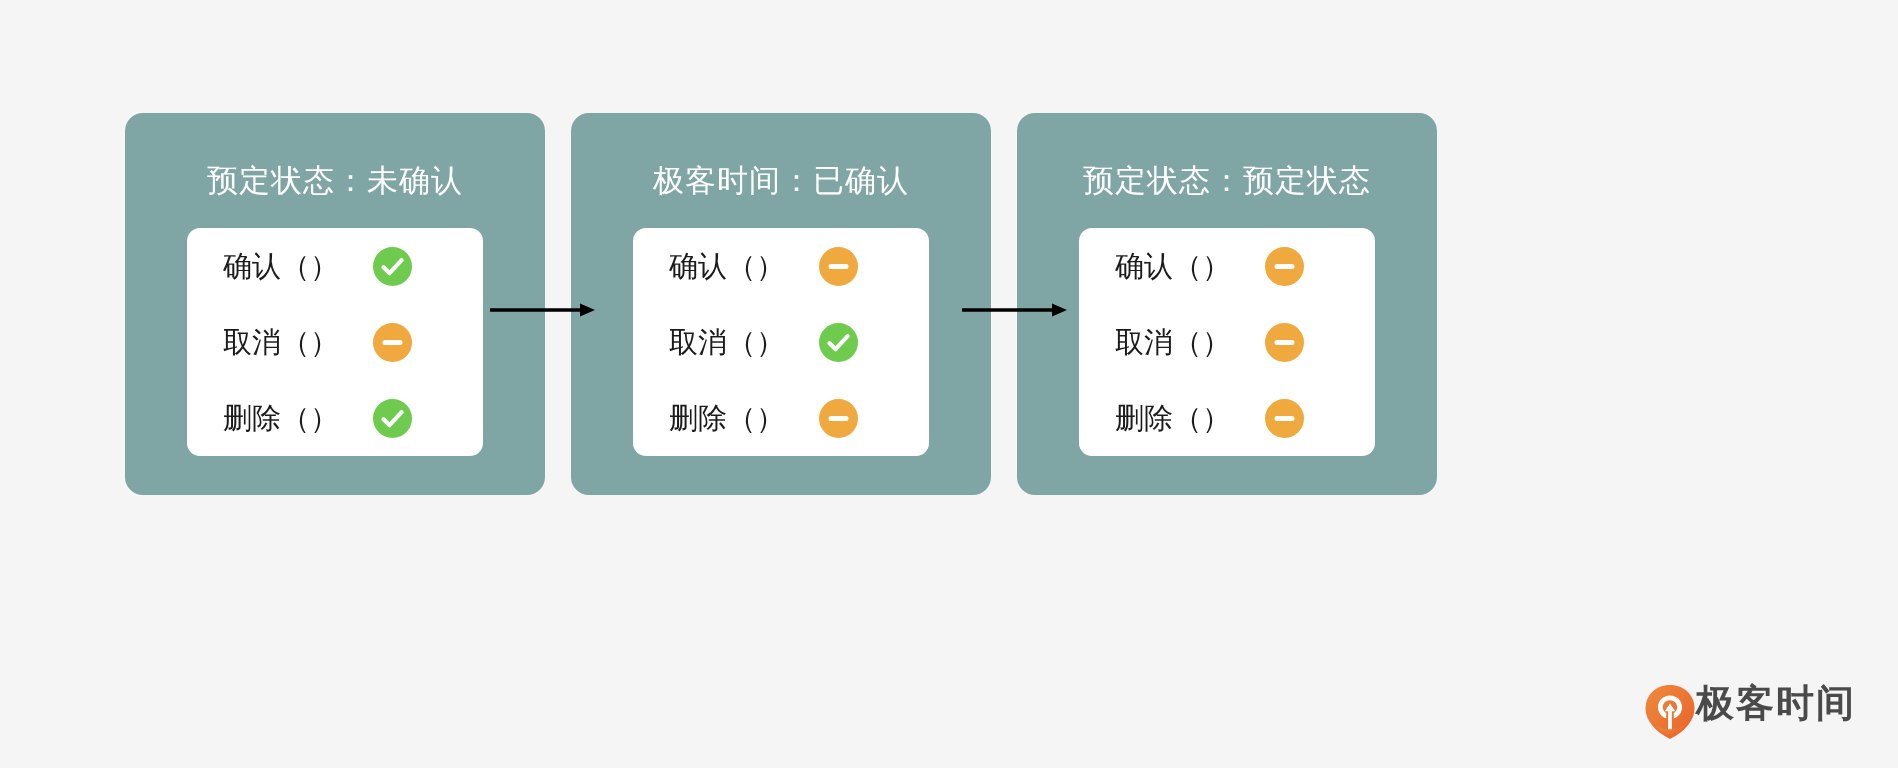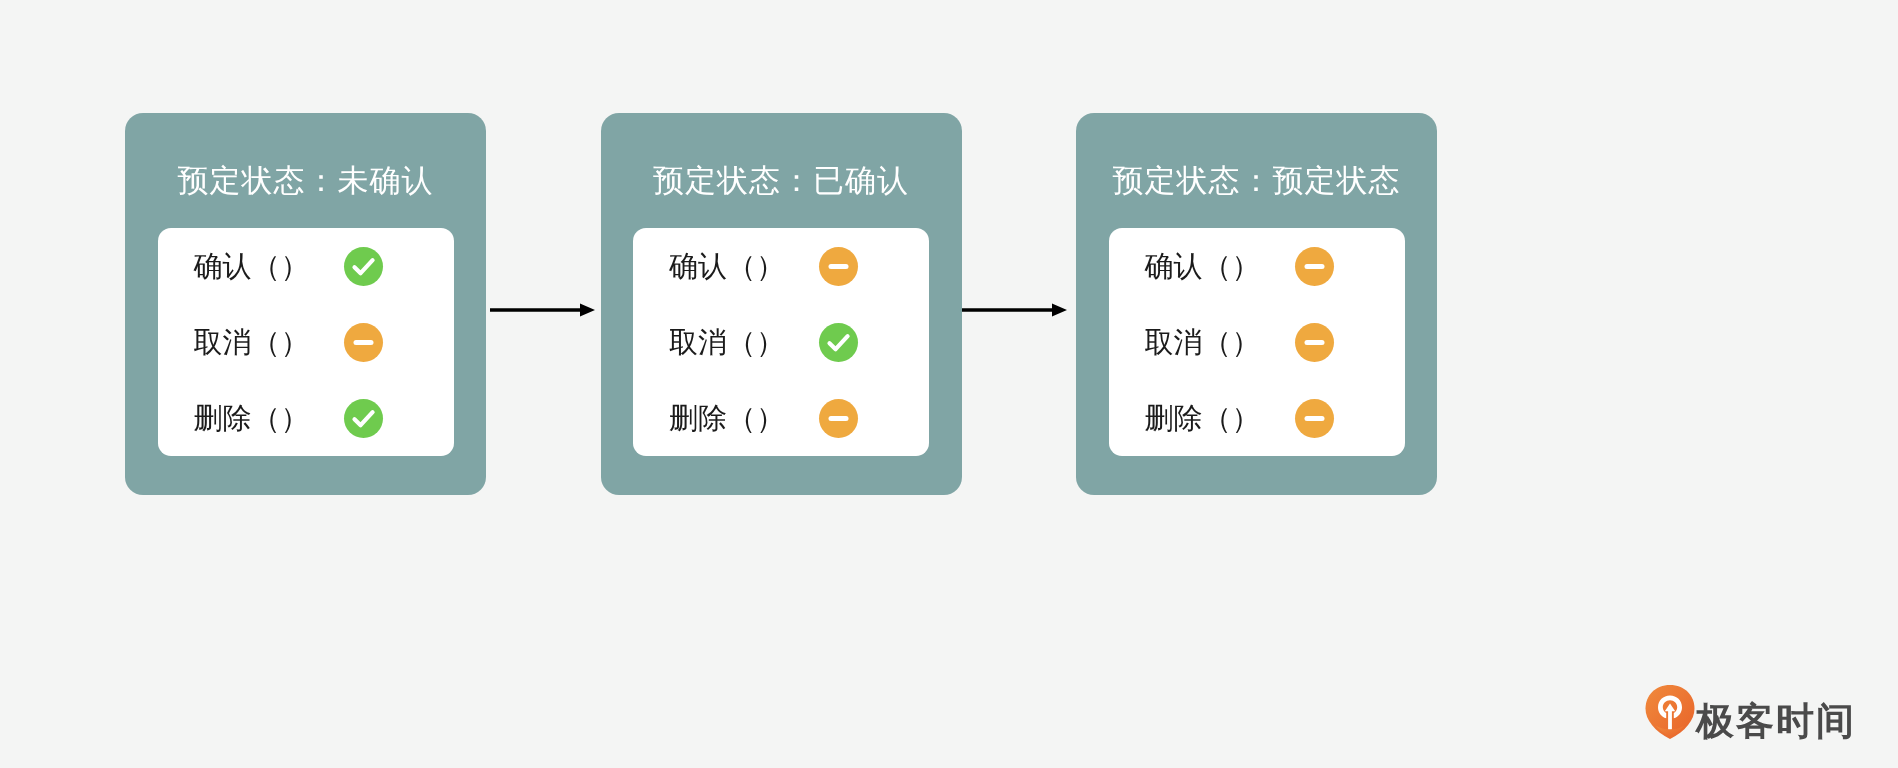--- a/index.html
+++ b/index.html
@@ -30,21 +30,21 @@
     top: 113px;
     width: 1312px;
     height: 382px;
     display: flex;
     align-items: flex-start;
     justify-content: space-between;
   }
 
   
   .state-card {
-    width: 361px;
+    width: 420px;
     height: 382px;
     background: #80a5a5;
     border-radius: 18px;
     box-sizing: border-box;
     display: flex;
     flex-direction: column;
     align-items: center;
     flex: 0 0 auto;
   }
 
@@ -121,21 +121,21 @@
   .arrow.arrow-1 { left: 490px; }
   .arrow.arrow-2 { left: 962px; }
   .arrow svg { display: block; width: 108px; height: 20px; }
 
   
   .brand {
     position: absolute;
     right: 42px;
     bottom: 28px;
     display: flex;
-    align-items: flex-end;
+    align-items: flex-start;
   }
   .brand-mark {
     width: 52px;
     height: 56px;
     flex: 0 0 auto;
   }
   .brand-mark svg { display: block; width: 52px; height: 56px; }
   .brand-text {
     color: #4a4a4a;
     font-size: 38px;
@@ -180,21 +180,21 @@
             <svg viewBox="0 0 39 39" aria-hidden="true">
               <path d="M10.5 20.2 L16.6 26.2 L28.6 13.2" fill="none" stroke="#ffffff" stroke-width="4.2" stroke-linecap="round" stroke-linejoin="round"></path>
             </svg>
           </span>
         </div>
 
       </div>
     </div>
 
     <div class="state-card">
-      <div class="state-title">预定状态：已确认</div>
+      <div class="state-title">极客时间：已确认</div>
       <div class="ops-panel">
 
         <div class="op-row">
           <span class="op-label">确认（）</span>
           <span class="status-icon blocked">
             <svg viewBox="0 0 39 39" aria-hidden="true">
               <rect x="9.5" y="17" width="20" height="5" rx="2.5" fill="#ffffff"></rect>
             </svg>
           </span>
         </div>

